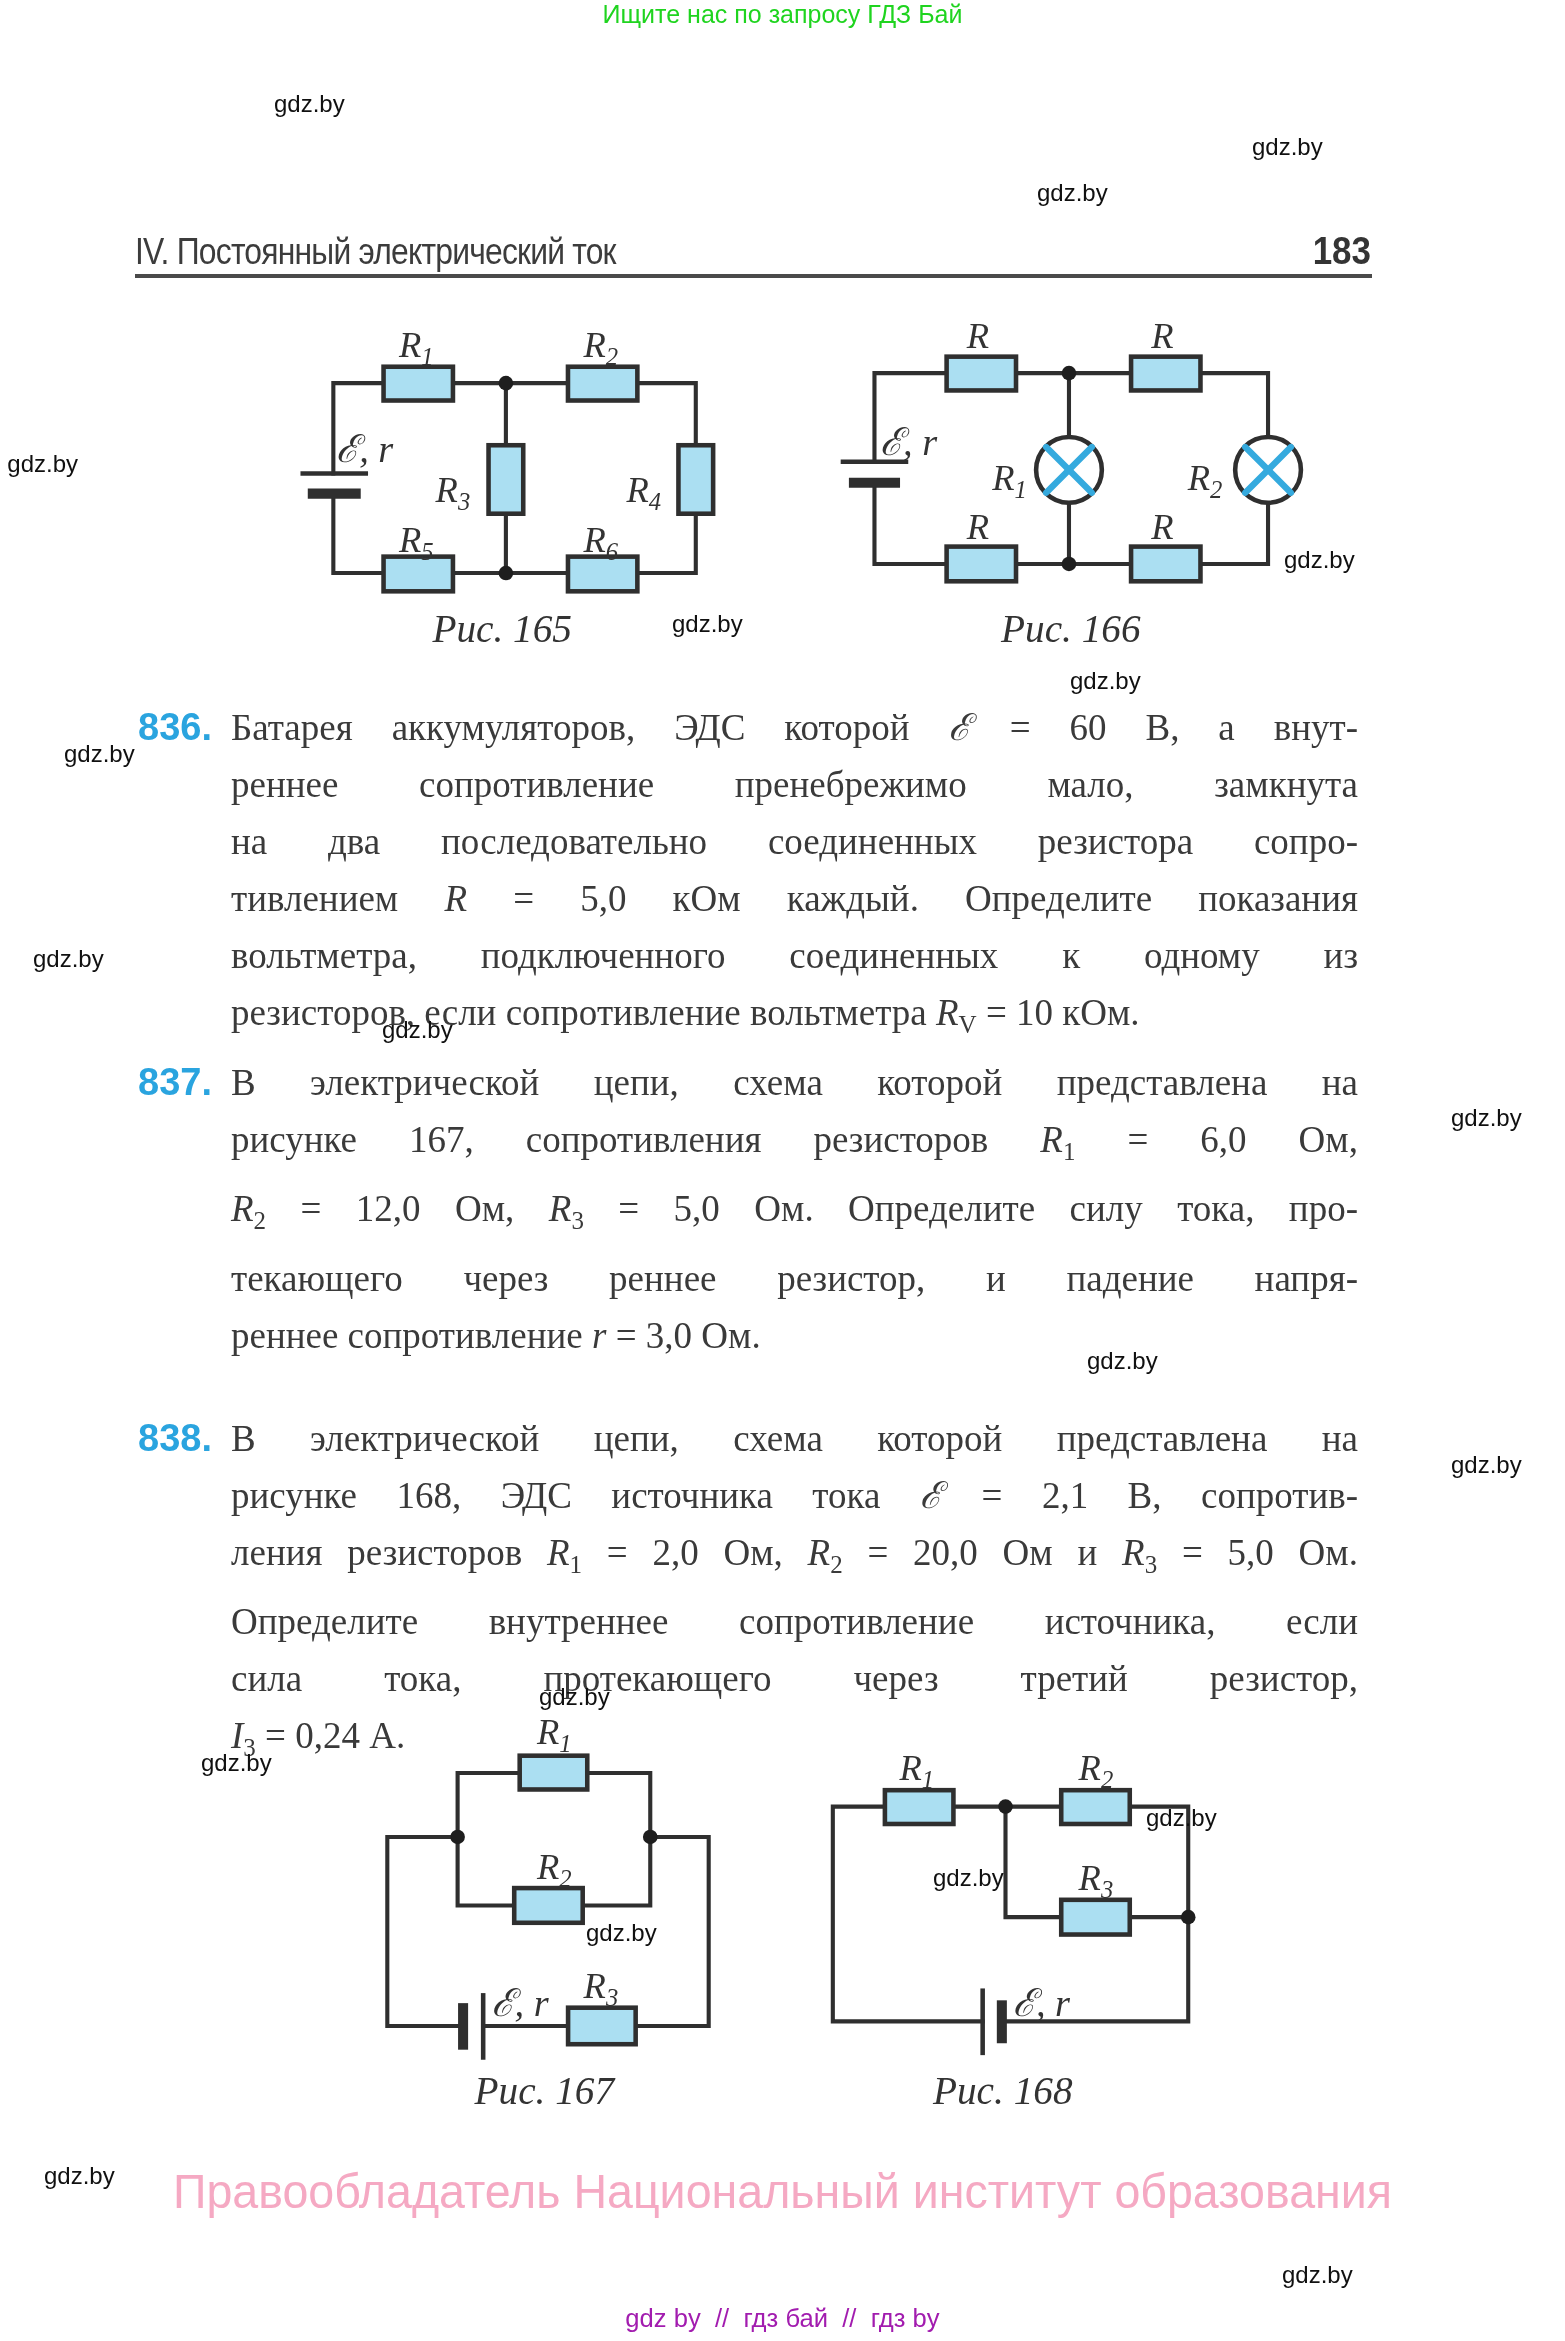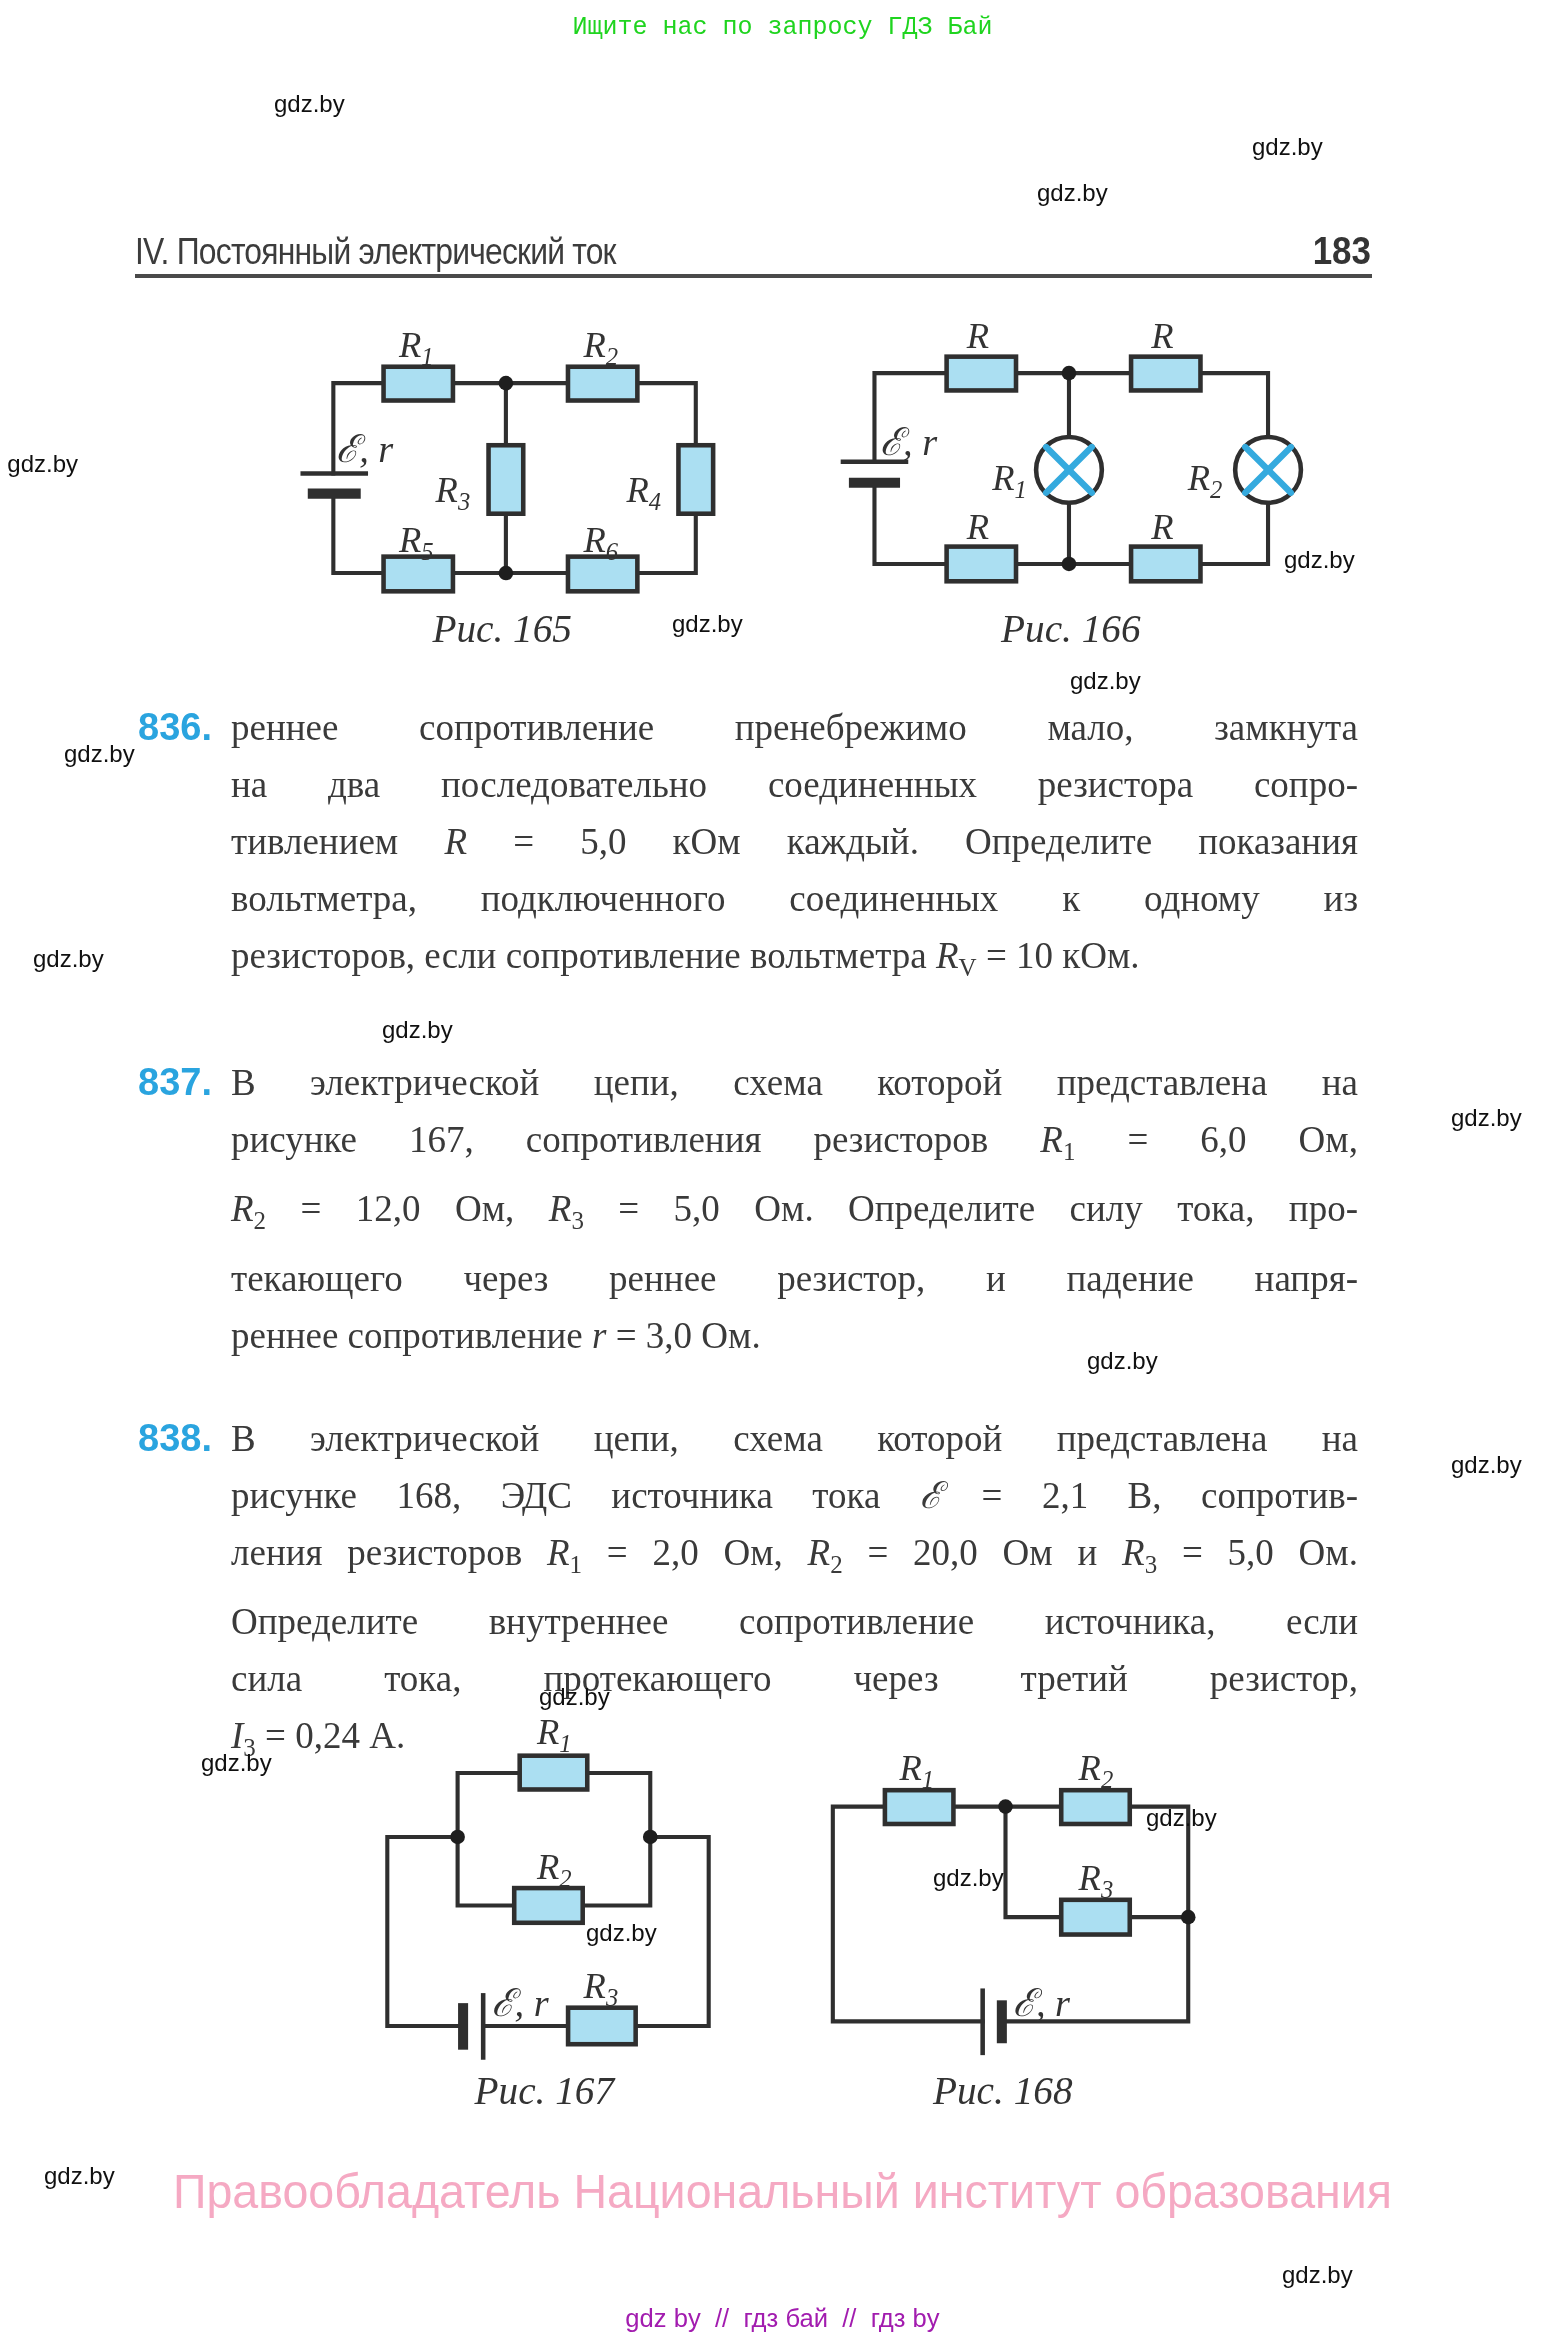--- a/index.html
+++ b/index.html
@@ -1,19 +1,19 @@
 <!DOCTYPE html>
 <html style="font-size:14.6px"><head>
 <meta charset="utf-8">
 <style>
   html,body{margin:0;padding:0;background:#888;}
   .page{position:relative;width:1565px;height:2342px;background:#ffffff;overflow:hidden;
         font-family:"Liberation Serif","DejaVu Serif",serif;color:#3a3a3a;}
   .abs{position:absolute;}
-  .top-banner{left:0;right:0;top:13px;text-align:center;font-family:Liberation Mono, monospace;
+  .top-banner{left:0;right:0;top:0;text-align:center;font-family:Liberation Sans, sans-serif;
         font-size:25px;font-weight:500;color:#1fd41f;}
   .wm{position:absolute;font-family:"Liberation Sans",sans-serif;font-size:24px;color:#101010;z-index:6;}
   .chapter{left:135px;top:231px;font-family:"Liberation Sans",sans-serif;font-size:37px;
         color:#3c3c3c;transform:scaleX(.86);transform-origin:left top;white-space:nowrap;letter-spacing:-0.9px;}
   .pagenum{left:1266px;top:230px;width:105px;text-align:right;font-family:"Liberation Sans",sans-serif;
         font-size:38px;font-weight:bold;color:#343434;transform:scaleX(.92);transform-origin:right top;}
   .rule{left:135px;top:274px;width:1237px;height:3.7px;background:#4a4a4a;}
   .fig{position:absolute;z-index:1;}
   .fig .wire{stroke:#2f2f2f;stroke-width:4.5;fill:none;stroke-linecap:square;}
   .fig .res{fill:#abdff2;stroke:#2f2f2f;stroke-width:5;}
@@ -121,20 +121,21 @@
     <text x="1260" y="381">R</text>
     <text x="1058" y="590">R</text>
     <text x="1260" y="590">R</text>
     <text x="1086" y="536"><tspan>R</tspan><tspan class="sub" dy="9">1</tspan></text>
     <text x="1300" y="536"><tspan>R</tspan><tspan class="sub" dy="9">2</tspan></text>
     <text class="cap" x="1172" y="702">Рис. 166</text>
   </svg>
 
   <div class="problem" style="top:699px">
     <span class="pnum">836.</span>
+    <div class="pline">Батарея аккумуляторов, ЭДС которой <i>ℰ</i> = 60 В, а внут-</div>
     <div class="pline">реннее сопротивление пренебрежимо мало, замкнута</div>
     <div class="pline">на два последовательно соединенных резистора сопро-</div>
     <div class="pline">тивлением <i>R</i> = 5,0 кОм каждый. Определите показания</div>
     <div class="pline">вольтметра, подключенного соединенных к одному из</div>
     <div class="pline last">резисторов, если сопротивление вольтметра <i>R</i><sub>V</sub> = 10 кОм.</div>
   </div>
 
   <div class="problem" style="top:1054px">
     <span class="pnum">837.</span>
     <div class="pline">В электрической цепи, схема которой представлена на</div>

